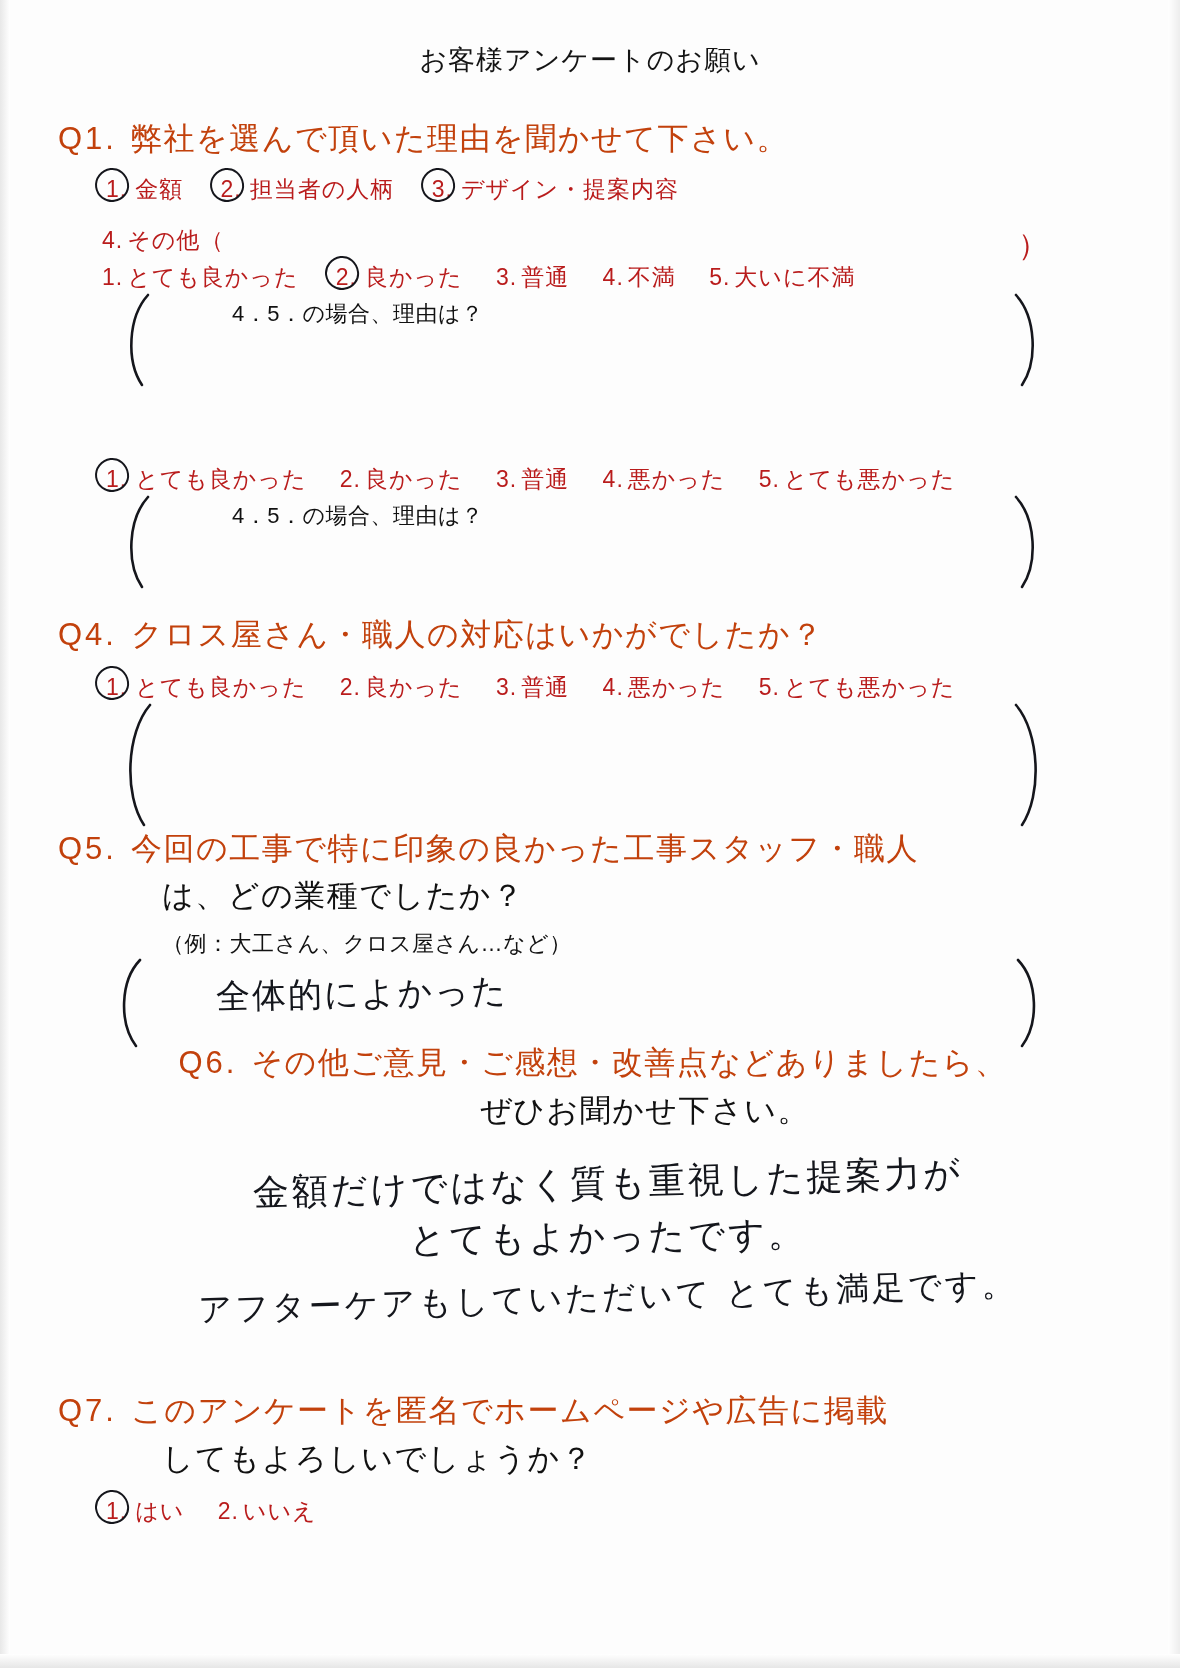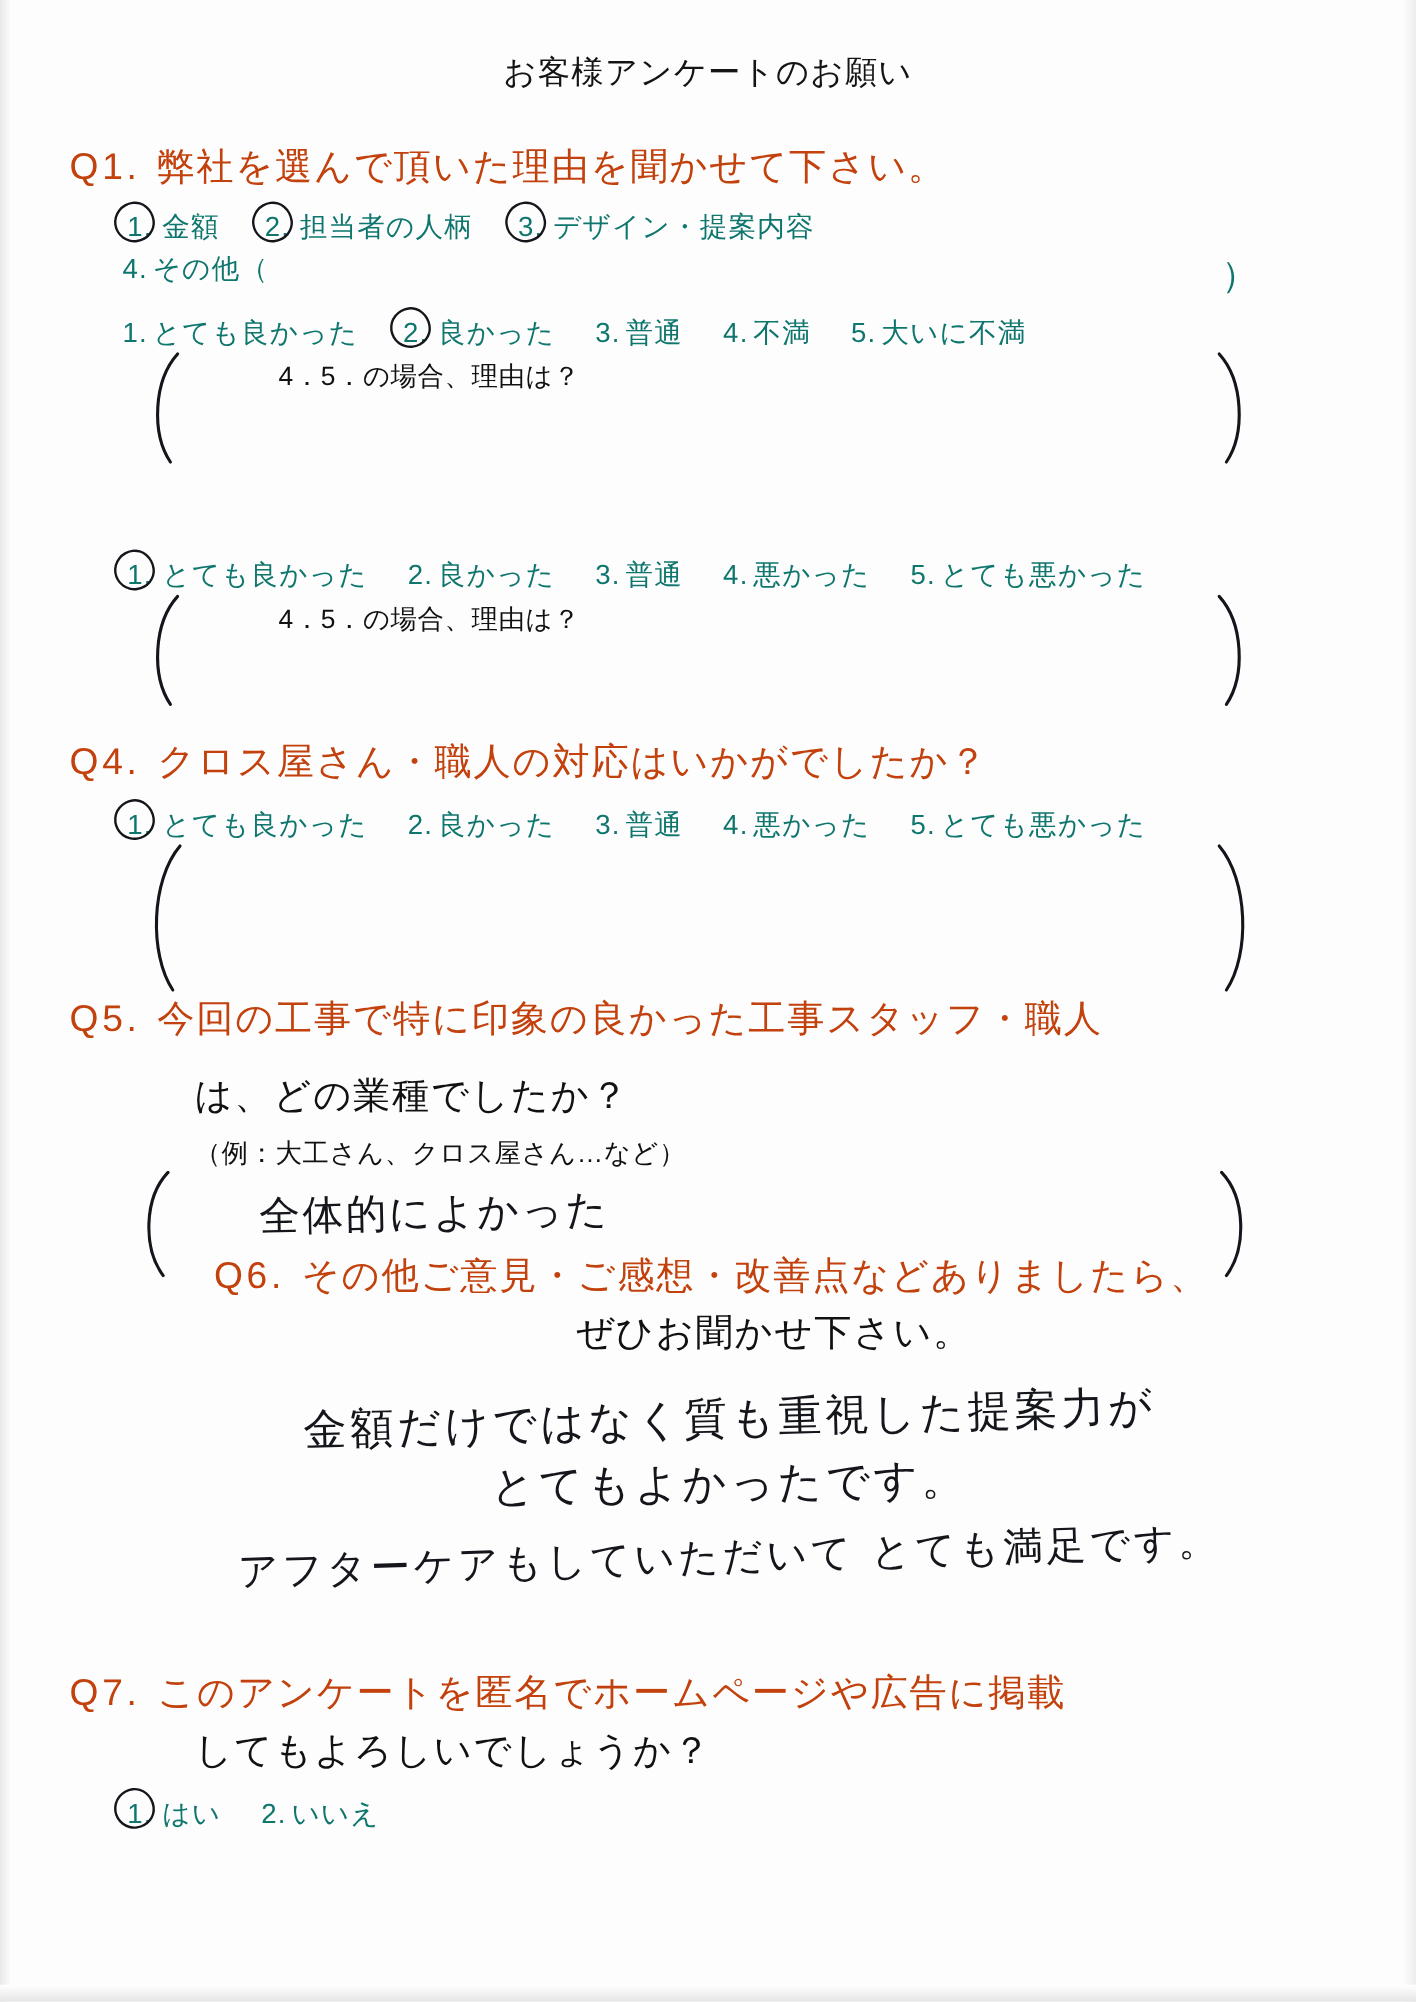--- a/index.html
+++ b/index.html
@@ -55,21 +55,21 @@
   .q-head .qlabel { letter-spacing: 3px; margin-right: 14px; }
   .q-sub {
     font-size: 31px;
     letter-spacing: 1.5px;
     color: #111;
     margin-left: 104px;
   }
   .opts {
     font-size: 23px;
     letter-spacing: 1px;
-    color: #0f766e;
+    color: #b91c1c;
     margin-left: 44px;
     margin-top: 10px;
     white-space: nowrap;
   }
   .opt { display: inline-block; margin-right: 26px; }
   .opt .num { margin-right: 4px; }
   .hint {
     font-size: 22px;
     letter-spacing: 0.5px;
     color: #111;
@@ -139,21 +139,21 @@
 
   <div class="q-block" style="top:118px;">
     <div class="q-head">
       <span class="qlabel">Q1.</span><span>弊社を選んで頂いた理由を聞かせて下さい。</span>
     </div>
     <div class="opts" style="margin-top:14px;">
       <span class="opt"><span class="circled num">1.</span><span>金額</span></span>
       <span class="opt"><span class="circled num">2.</span><span>担当者の人柄</span></span>
       <span class="opt"><span class="circled num">3.</span><span>デザイン・提案内容</span></span>
     </div>
-    <div class="opts" style="margin-top:4px;">
+    <div class="opts" style="margin-top:20px;">
       <span class="opt"><span class="num">4.</span><span>その他（</span></span>
       <span style="position:absolute; left:960px; font-size:30px;">）</span>
     </div>
   </div>
 
   <div class="q-block" style="top:252px;">
     <div class="opts" style="">
       <span class="opt"><span class="num">1.</span><span>とても良かった</span></span>
       <span class="opt"><span class="circled num">2.</span><span>良かった</span></span>
       <span class="opt"><span class="num">3.</span><span>普通</span></span>
@@ -220,21 +220,21 @@
             <path d="M8 4 C32 32, 34 94, 14 124" stroke="#15161c" stroke-width="2.6" fill="none" stroke-linecap="round"></path>
           </svg>
       </div>
     </div>
   </div>
 
   <div class="q-block" style="top:828px;">
     <div class="q-head">
       <span class="qlabel">Q5.</span><span>今回の工事で特に印象の良かった工事スタッフ・職人</span>
     </div>
-    <div class="q-sub" style="margin-top:22px;">は、どの業種でしたか？</div>
+    <div class="q-sub" style="margin-top:5px;">は、どの業種でしたか？</div>
     <div class="hint" style="margin-top:12px;">（例：大工さん、クロス屋さん…など）</div>
     <div class="paren-box" style="height:80px; margin-top:10px;">
       <div class="paren" style="left:52px; top:-12px;">
         <svg width="40" height="92" viewBox="0 0 40 92">
             <path d="M30 3 C10 24, 9 66, 26 89" stroke="#15161c" stroke-width="2.6" fill="none" stroke-linecap="round"></path>
           </svg>
       </div>
       <div class="paren" style="left:950px; top:-12px;">
         <svg width="40" height="92" viewBox="0 0 40 92">
             <path d="M10 3 C30 24, 31 66, 14 89" stroke="#15161c" stroke-width="2.6" fill="none" stroke-linecap="round"></path>

